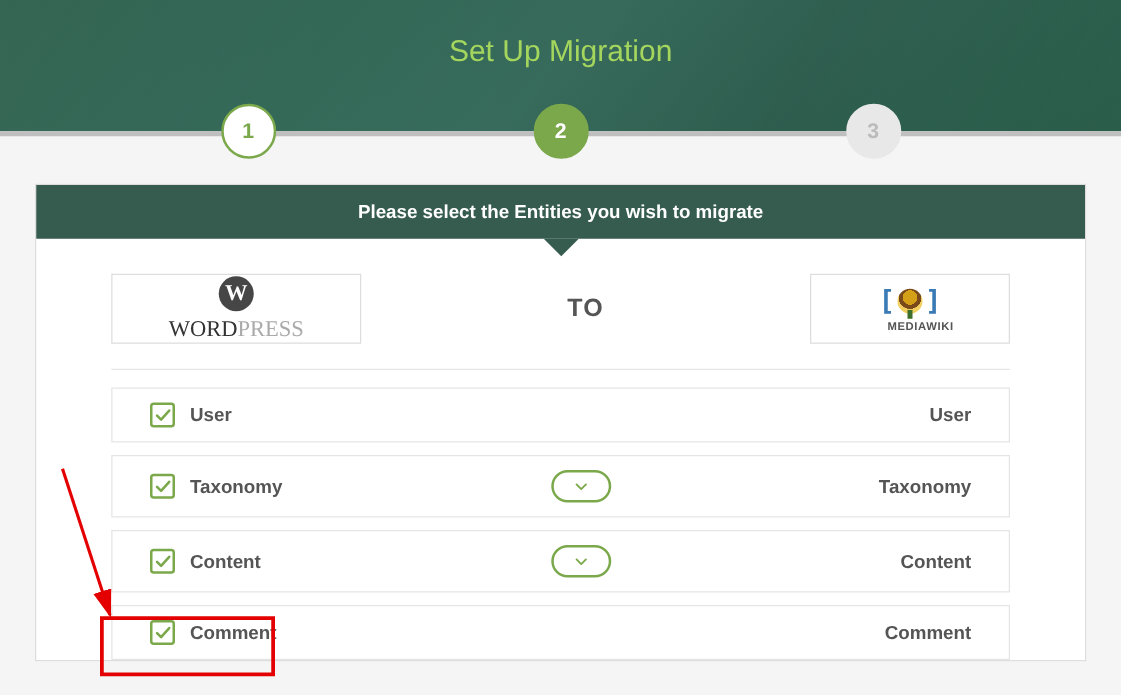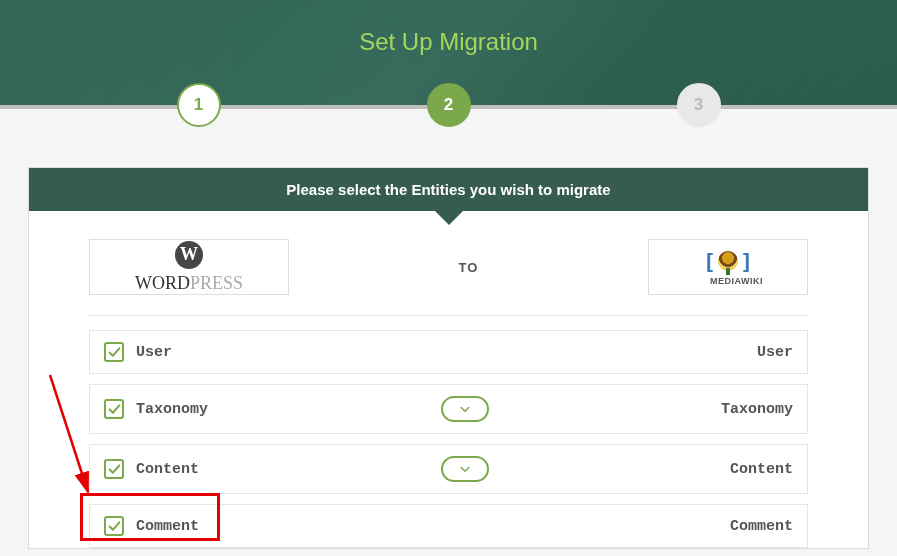--- a/index.html
+++ b/index.html
@@ -9,48 +9,48 @@
     .hero::before { content: ''; position: absolute; inset: 0; background: linear-gradient(120deg, rgba(255,255,255,0.05) 0%, transparent 30%, rgba(0,0,0,0.1) 70%, transparent 100%); }
     .hero-title { color: #a4d65e; font-size: 24px; font-weight: 400; text-align: center; padding-top: 28px; position: relative; }
     
     .steps-wrapper { position: relative; height: 28px; }
     .steps-line { position: absolute; top: 0px; left: 0; right: 0; height: 4px; background: #bfbfbf; }
     .steps { position: absolute; top: -22px; left: 0; right: 0; display: flex; justify-content: center; gap: 206px; }
     .step { width: 44px; height: 44px; border-radius: 50%; display: flex; align-items: center; justify-content: center; font-size: 17px; font-weight: 600; background: #fff; color: #7ba84a; border: 2px solid #7ba84a; position: relative; z-index: 2; }
     .step.active { background: #7ba84a; color: #fff; }
     .step.inactive { background: #e8e8e8; color: #bbb; border-color: #e8e8e8; }
     
-    .container { background: #fff; margin: 34px 28px 0 28px; border: 1px solid #ddd; }
+    .container { background: #fff; margin: 14px 28px 0 28px; border: 1px solid #ddd; }
     .banner { background: #365c4f; color: #fff; text-align: center; padding: 13px; font-size: 15px; font-weight: 600; position: relative; }
     .banner::after { content: ''; position: absolute; bottom: -14px; left: 50%; transform: translateX(-50%); border-left: 14px solid transparent; border-right: 14px solid transparent; border-top: 14px solid #365c4f; }
     
     .platforms { display: flex; align-items: center; justify-content: space-between; padding: 28px 60px 20px 60px; }
     .platform-box { border: 1px solid #ddd; padding: 8px 18px; display: flex; align-items: center; justify-content: center; height: 56px; }
     .wordpress { width: 200px; }
     .mediawiki { width: 160px; }
-    .to-label { font-size: 13px; font-weight: 700; color: #555; letter-spacing: 1px; }
+    .to-label { font-size: 20px; font-weight: 700; color: #555; letter-spacing: 1px; }
     
     .wp-logo { display: flex; align-items: center; gap: 4px; flex-direction: column; }
     .wp-icon { width: 28px; height: 28px; border-radius: 50%; background: #464646; position: relative; display: inline-flex; align-items: center; justify-content: center; }
     .wp-icon::before { content: 'W'; color: #fff; font-size: 18px; font-weight: bold; font-family: Georgia, serif; }
     .wp-text { font-family: Georgia, serif; font-size: 18px; color: #333; }
     .wp-text .light { font-weight: 400; color: #aaa; }
     .wp-text .dark { font-weight: 400; color: #333; }
     
     .mw-logo { display: flex; flex-direction: column; align-items: center; gap: 2px; }
     .mw-icon { display: flex; align-items: center; gap: 2px; }
     .mw-bracket { color: #3a7ab5; font-size: 22px; font-weight: bold; font-family: monospace; }
     .mw-flower { width: 20px; height: 20px; border-radius: 50%; background: radial-gradient(circle at 50% 35%, #d4a017 35%, #7a4a1a 36% 55%, #f0d060 56%); position: relative; }
     .mw-flower::after { content: ''; position: absolute; bottom: -4px; left: 50%; transform: translateX(-50%); width: 4px; height: 7px; background: #3a6e2a; }
     .mw-text { font-size: 9px; font-weight: 700; color: #555; letter-spacing: 0.5px; padding-left: 17px; }
     
     .divider { border-top: 1px solid #e5e5e5; margin: 0 60px; }
     
     .entities { padding: 0 60px; }
-    .entity-row { display: flex; align-items: center; border: 1px solid #e5e5e5; padding: 11px 14px; margin-top: 10px; position: relative; font-family: Liberation Mono, monospace; }
+    .entity-row { display: flex; align-items: center; border: 1px solid #e5e5e5; padding: 11px 30px; margin-top: 10px; position: relative; }
     .entity-row:first-child { margin-top: 14px; }
     .entity-check { width: 20px; height: 20px; border: 2px solid #7ba84a; border-radius: 3px; display: flex; align-items: center; justify-content: center; margin-right: 12px; cursor: pointer; }
     .entity-check svg { width: 13px; height: 13px; }
     .entity-left { flex: 0 0 auto; font-size: 15px; font-weight: 600; color: #555; }
     .entity-center { flex: 1; display: flex; justify-content: center; }
     .entity-right { flex: 0 0 auto; font-size: 15px; font-weight: 600; color: #555; }
     .expand-btn { width: 48px; height: 26px; border: 2px solid #7ba84a; border-radius: 14px; display: flex; align-items: center; justify-content: center; cursor: pointer; background: #fff; }
     .expand-btn svg { width: 12px; height: 12px; }
     
     .highlight-box { position: absolute; border: 3px solid #e40000; pointer-events: none; }

